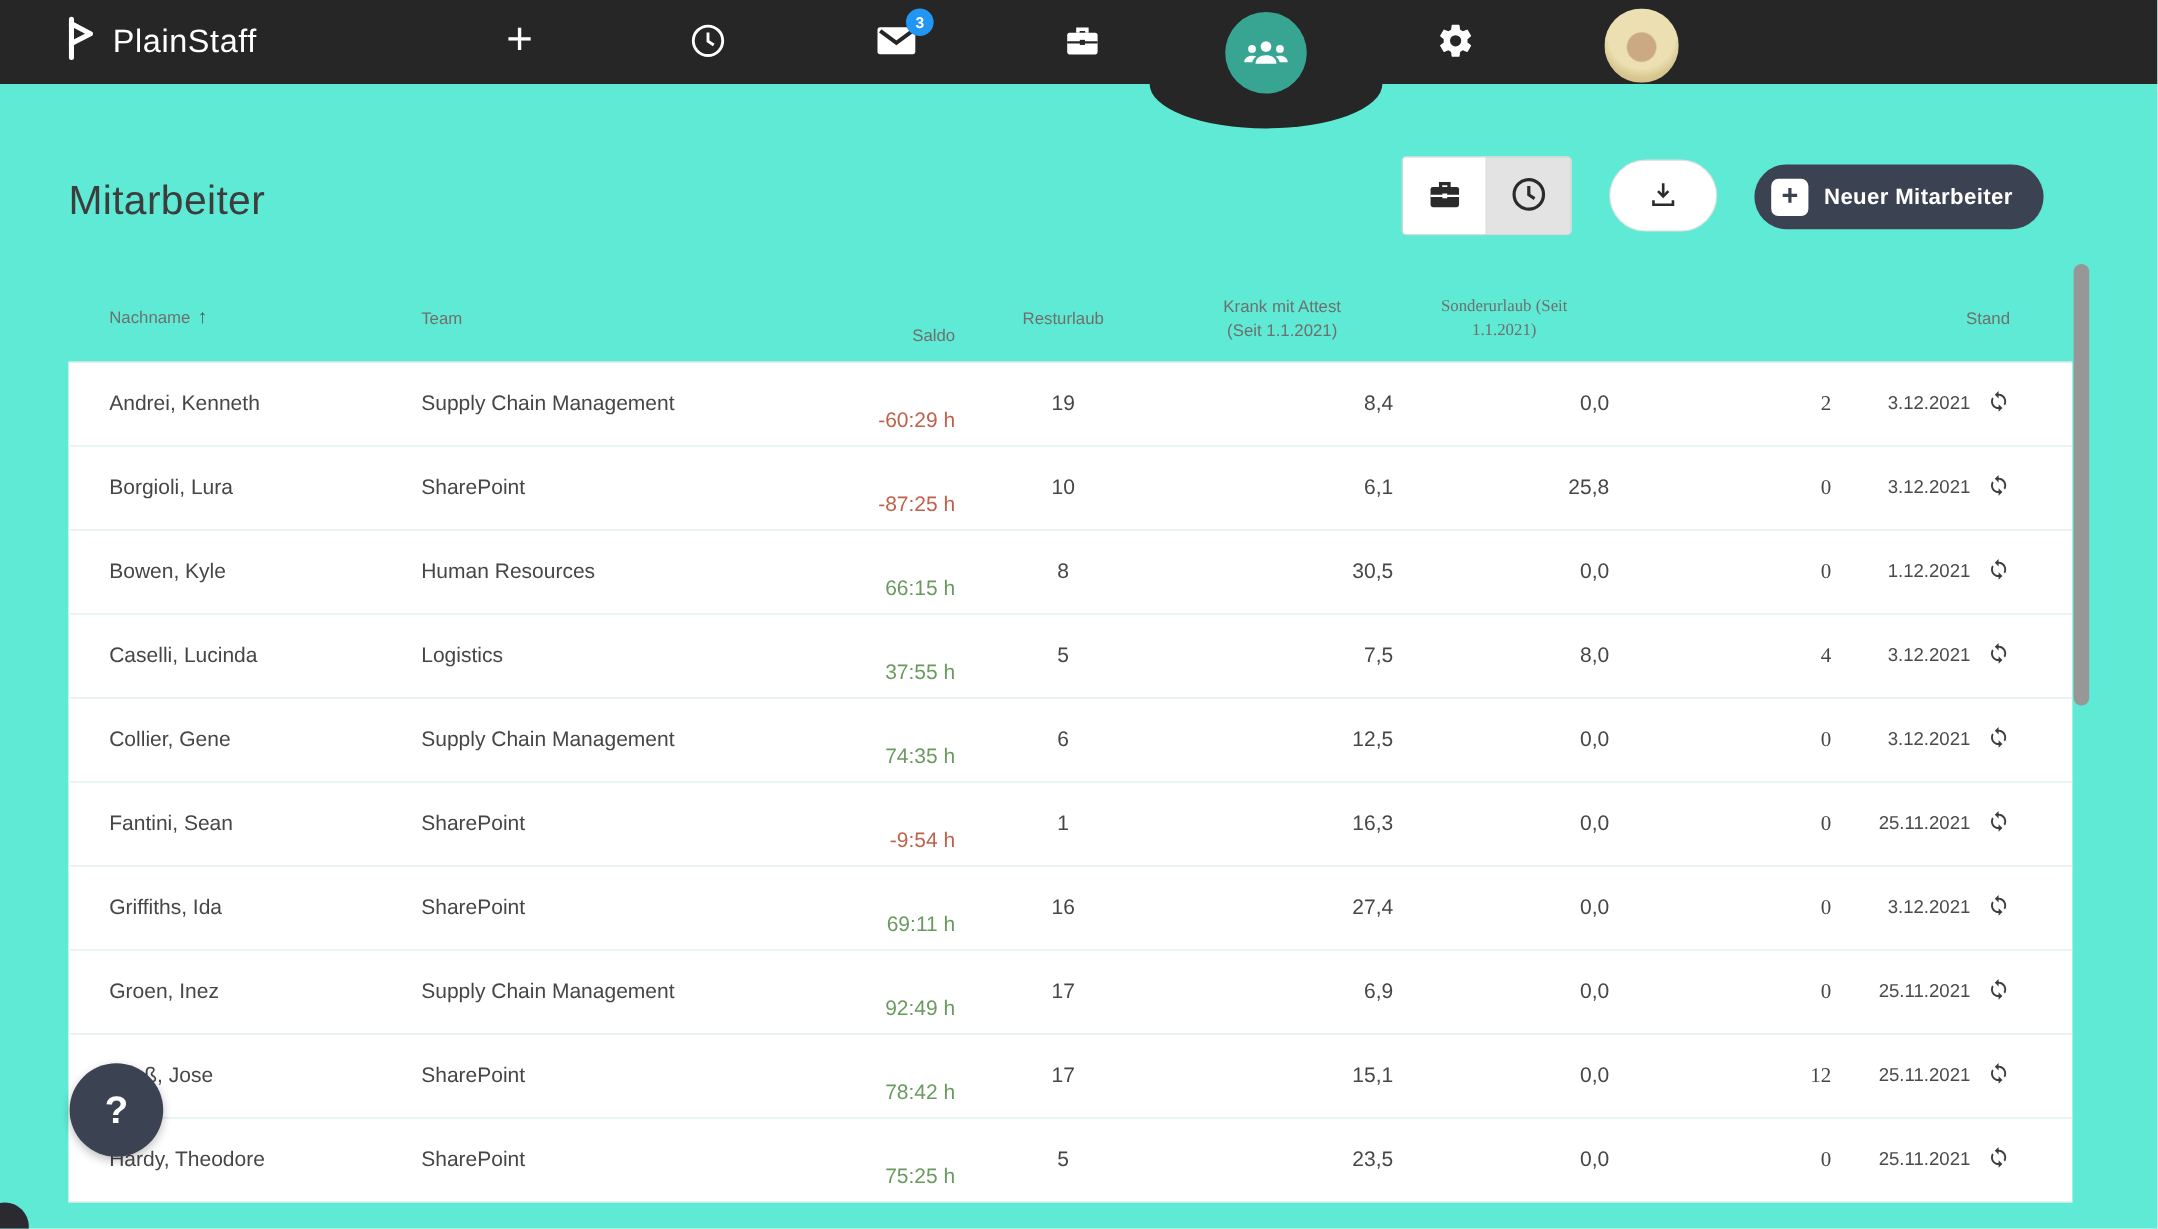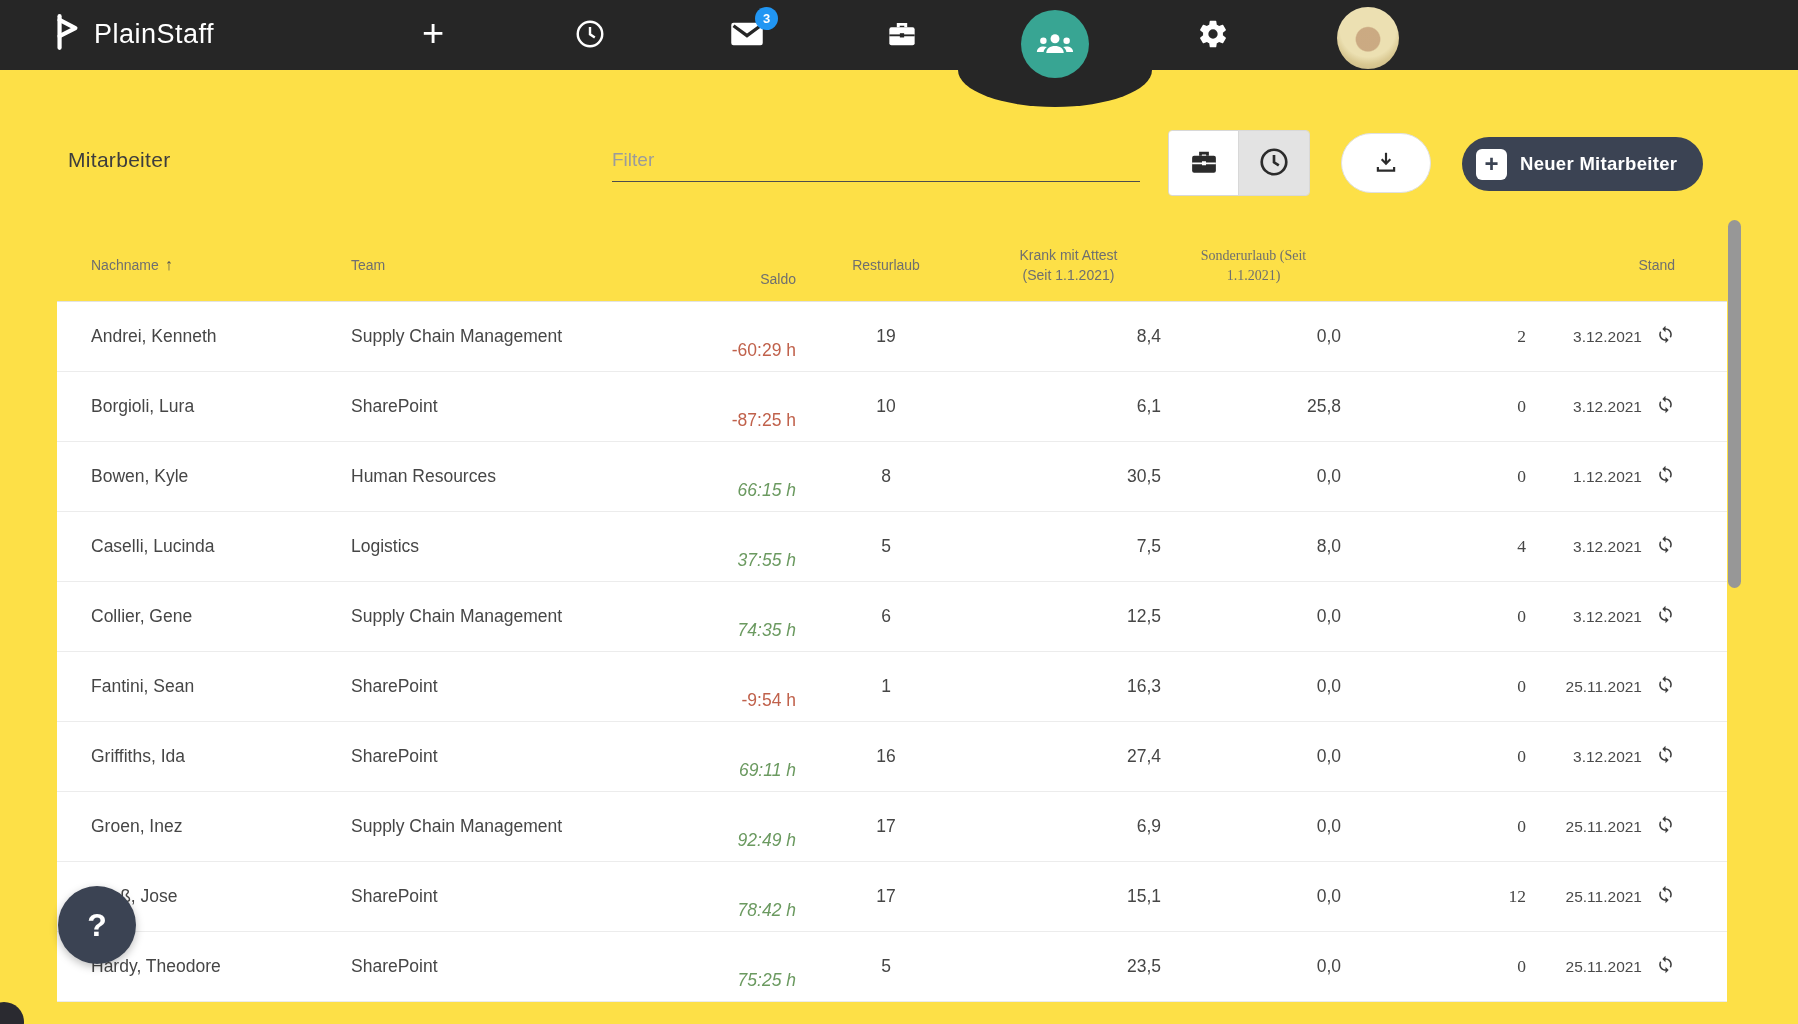--- a/index.html
+++ b/index.html
@@ -1,17 +1,17 @@
 <!DOCTYPE html>
 <html><head>
 <meta charset="utf-8">
 <style>
   * { margin:0; padding:0; box-sizing:border-box; }
   html,body { width:1798px; height:1024px; background:#fff; font-family:"Liberation Sans", sans-serif; }
-  .screen { position:relative; width:1798px; height:1024px; overflow:hidden; background:#fde047; }
+  .screen { position:relative; width:1798px; height:1024px; overflow:hidden; background:#5eead4; }
 
   
   .navbar { position:absolute; top:0; left:0; width:1798px; height:70px; background:#262626; z-index:4; }
   .brand { position:absolute; left:52px; top:13px; display:flex; align-items:center; gap:10px; cursor:pointer; }
   .brand-name { color:#fff; font-size:27px; font-weight:500; letter-spacing:.5px; }
   .nav-btn { position:absolute; top:0; height:70px; width:70px; transform:translateX(-50%);
              background:transparent; border:none; display:flex; align-items:center; justify-content:center; cursor:pointer; }
   .nav-plus { color:#fff; font-size:38px; font-weight:300; line-height:1; margin-top:-4px; }
   .mail-wrap { position:relative; }
   .badge { position:absolute; top:-12px; right:-13px; width:23px; height:23px; border-radius:50%;
@@ -22,21 +22,21 @@
   .nav-active { position:absolute; left:1021px; top:10px; width:68px; height:68px; border-radius:50%;
                 background:#38a593; border:none; display:flex; align-items:center; justify-content:center;
                 z-index:5; cursor:pointer; }
   .avatar { position:absolute; left:1337px; top:7px; width:62px; height:62px; border-radius:50%;
             border:none; cursor:pointer; z-index:5;
             background:
               radial-gradient(circle at 50% 52%, rgba(201,167,128,.95) 0 26%, rgba(201,167,128,0) 29%),
               radial-gradient(circle at 50% 36%, #ece0b2 0 55%, #d9c892 70%, #bfae7e 100%); }
 
   
-  .page-title { position:absolute; left:68px; top:148px; font-size:21px; font-weight:400; color:#3d3d3d; letter-spacing:.3px; }
+  .page-title { position:absolute; left:57px; top:148px; font-size:34px; font-weight:400; color:#3d3d3d; letter-spacing:.3px; }
   .filter-input { position:absolute; left:612px; top:138px; width:528px; height:44px;
                   border:none; border-bottom:1px solid #4d4d4d; font-size:19px; color:#444;
                   outline:none; background:transparent; font-family:"Liberation Sans",sans-serif; }
   .filter-input::placeholder { color:#9b9b9b; }
 
   .toggle-group { position:absolute; left:1168px; top:130px; display:flex; border:1px solid #d8d8d8; border-radius:4px; overflow:hidden; }
   .toggle-btn { width:70px; height:64px; border:none; display:flex; align-items:center; justify-content:center; cursor:pointer; }
   .toggle-btn.seg-left { background:#fff; border-right:1px solid #d8d8d8; }
   .toggle-btn.seg-right { background:#e3e3e3; }
 
@@ -62,21 +62,21 @@
   .c-km    { width:185px; text-align:right; }
   .c-ko    { width:180px; text-align:right; }
   .c-so    { width:185px; text-align:right;font-family:Liberation Serif, serif; }
   .c-stand { flex:1; display:flex; align-items:center; justify-content:flex-end; gap:14px; padding-right:52px; }
   .thead .c-km, .thead .c-ko, .thead .c-so { display:flex; justify-content:center; text-align:center; }
   .thead .hdr-wrap-105 { width:108px; }
   .thead .hdr-wrap-135 { width:140px; }
   .thead .c-name { cursor:pointer; }
   .sort-arrow { font-size:16px; color:#555; margin-left:6px; }
   .c-saldo.neg { color:#c0614b; }
-  .c-saldo.pos { color:#6b9a60;font-style:italic; }
+  .c-saldo.pos { color:#6b9a60; }
   .stand-date { font-size:15.5px; color:#4a4a4a; }
   .refresh-icon { flex:0 0 auto; cursor:pointer; }
 
   
   .help-fab { position:absolute; left:58px; top:886px; width:78px; height:78px; border-radius:50%;
               background:#3b4353; border:none; color:#fff; font-size:32px; font-weight:bold;
               display:flex; align-items:center; justify-content:center; cursor:pointer; z-index:6;
               box-shadow:0 3px 8px rgba(0,0,0,.25); }
   .corner-peek { position:absolute; left:-16px; bottom:-18px; width:40px; height:40px; border-radius:50%;
                  background:#2a2a30; z-index:6; }
@@ -154,21 +154,20 @@
         <circle cx="27.4" cy="10" r="2.9"></circle>
         <path d="M33.2 20c0-3.1-2.6-4.9-6-4.9-1.1 0-2.1.18-3 .52 1.7 1.2 2.8 2.8 3 4.38z"></path>
       </svg>
     </span>
   </button>
 
   <button class="avatar"></button>
 
   <h1 class="page-title">Mitarbeiter</h1>
 
-  <input class="filter-input" type="text" placeholder="Filter" style="">
 
   <div class="toggle-group">
     <button class="toggle-btn seg-left">
       <span>
         <svg width="30" height="28" viewBox="0 0 24 22">
           <path d="M9.2 6V3.8h5.6V6" stroke="#2b2b2b" stroke-width="2.2" fill="none"></path>
           <rect x="2.5" y="6" width="19" height="13.5" rx="1.6" fill="#2b2b2b"></rect>
           <line x1="2.5" y1="12" x2="21.5" y2="12" stroke="#fff" stroke-width="1.4"></line>
           <rect x="10.4" y="10.4" width="3.2" height="3.2" fill="#fff"></rect>
         </svg>

